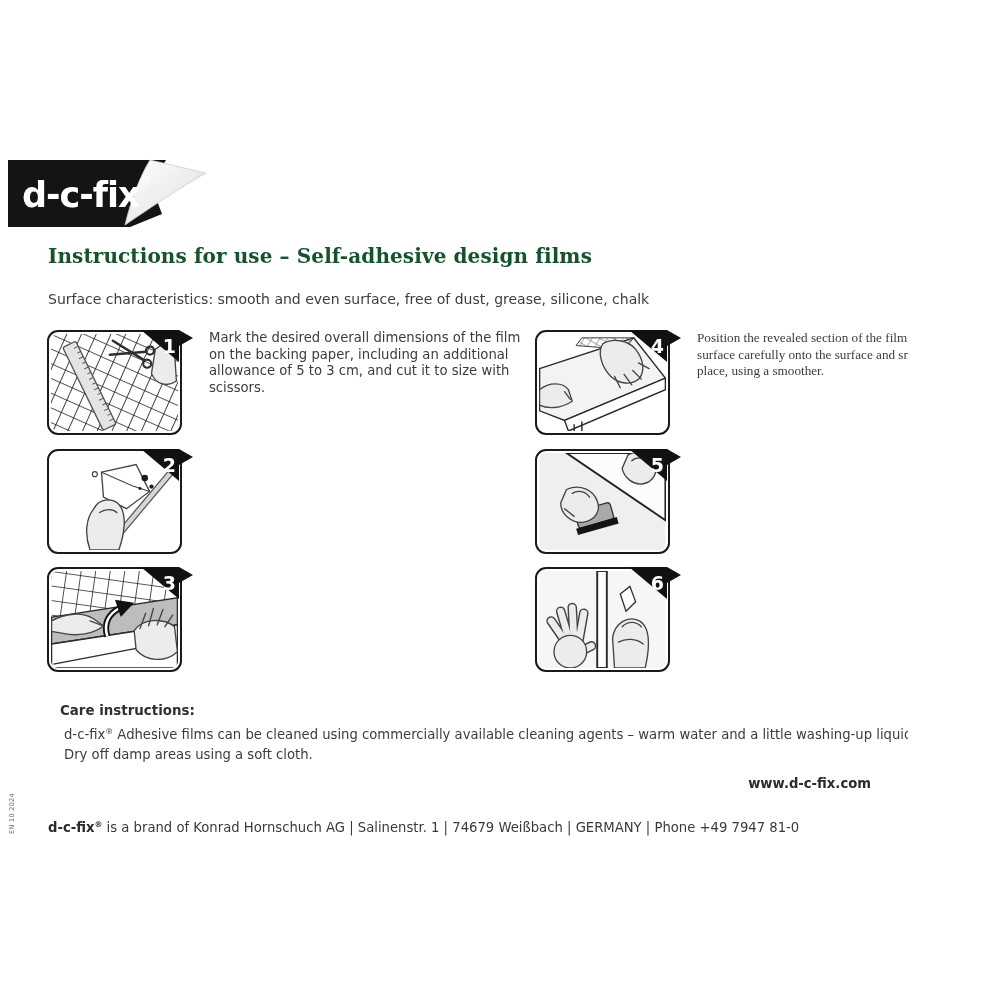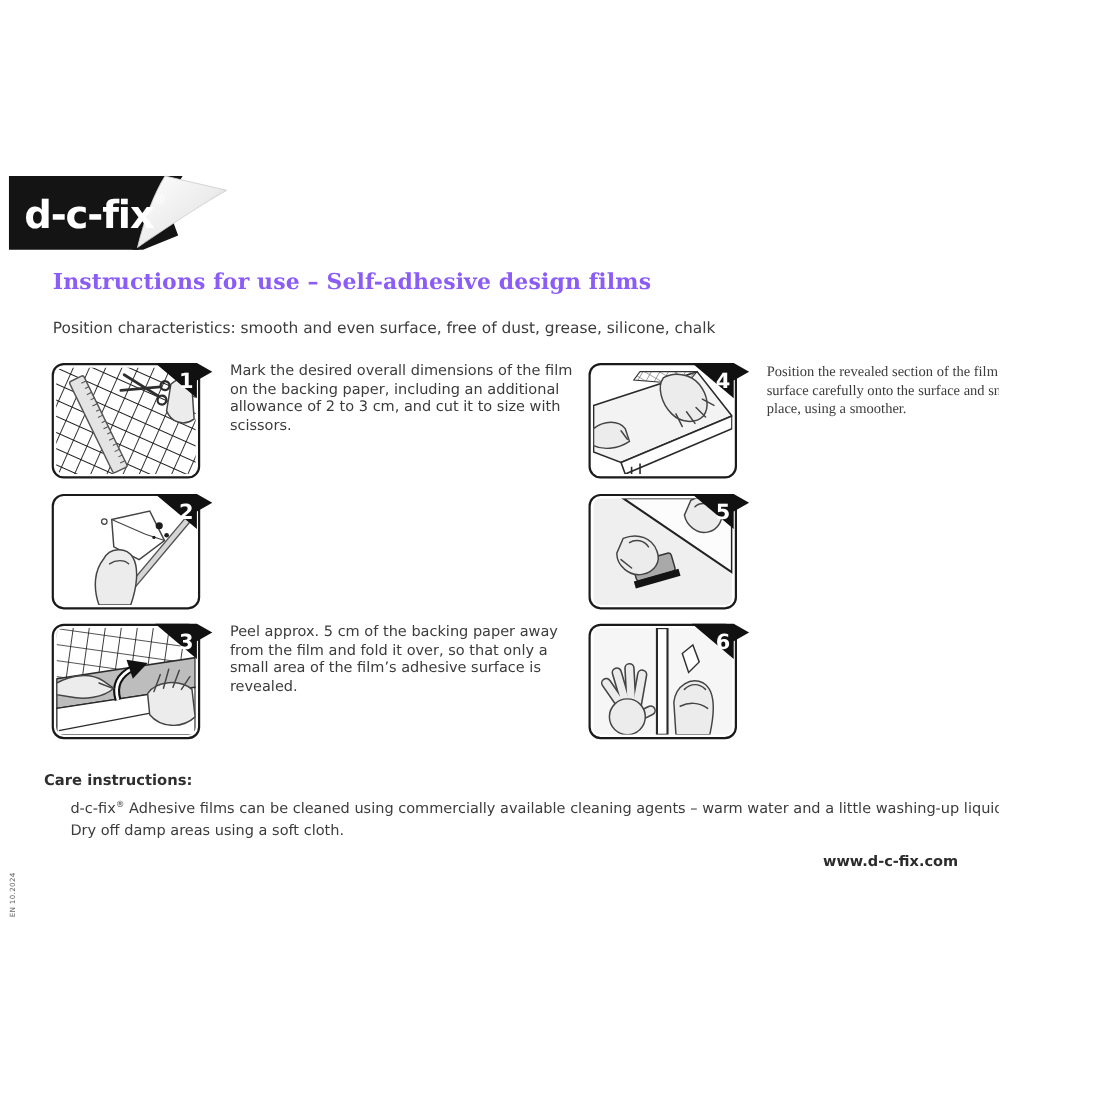--- a/index.html
+++ b/index.html
@@ -2,36 +2,36 @@
 <html><head>
 <meta charset="utf-8">
 <style>
   html,body{margin:0;padding:0;background:#fff;}
   #page{position:relative;width:908px;height:1000px;background:#ffffff;overflow:hidden;
         font-family:"DejaVu Sans","Liberation Sans",sans-serif;color:#3c3c3c;}
   
   .logo{position:absolute;left:8px;top:156px;width:210px;height:75px;}
   
   .title{position:absolute;left:48px;top:244px;margin:0;font-family:"DejaVu Serif","Liberation Serif",serif;
-         font-size:20px;font-weight:bold;color:#8b5cf6;letter-spacing:.1px;}
+         font-size:20px;font-weight:bold;color:#14532d;letter-spacing:.1px;}
   .subtitle{position:absolute;left:48px;top:291px;margin:0;font-size:14px;color:#3d3d3d;}
   
   .step{position:absolute;display:flex;gap:27px;}
   .s1{left:47px;top:330px;} .s2{left:47px;top:449px;} .s3{left:47px;top:567px;}
   .s4{left:535px;top:330px;} .s5{left:535px;top:449px;} .s6{left:535px;top:567px;}
   .thumb{position:relative;width:135px;height:105px;flex:0 0 auto;}
   .frame{position:absolute;inset:0;border:2.5px solid #1a1a1a;border-radius:11px;background:#fff;}
   .art{position:absolute;inset:4px;border-radius:7px;overflow:hidden;}
   .art svg{display:block;width:100%;height:100%;}
   .badge{position:absolute;top:-1px;right:-15px;width:58px;height:34px;overflow:visible;}
   .badge text{font-family:"DejaVu Sans",sans-serif;font-weight:bold;font-size:19px;fill:#ffffff;}
   .steptext{margin:0;width:312px;font-size:13.2px;line-height:16.6px;color:#3c3c3c;}
   .s4 .steptext,.s5 .steptext,.s6 .steptext{width:298px;font-family:Liberation Serif, serif;}
   
-  .care-h{position:absolute;left:40px;top:703px;margin:0;font-size:13.4px;font-weight:bold;color:#2f2f2f;}
+  .care-h{position:absolute;left:60px;top:703px;margin:0;font-size:13.4px;font-weight:bold;color:#2f2f2f;}
   .care-b{position:absolute;left:64px;top:722px;margin:0;width:934px;font-size:13.2px;line-height:19.5px;color:#3c3c3c;}
   sup{font-size:60%;}
   
   .footer-left{position:absolute;left:48px;top:820px;font-size:13.2px;color:#3a3a3a;}
   .footer-left b{color:#2b2b2b;}
   .footer-right{position:absolute;right:37px;top:776px;font-size:13.2px;font-weight:bold;color:#2b2b2b;}
   
   .edition{position:absolute;left:8px;top:793px;font-size:6.5px;color:#666;
            writing-mode:vertical-rl;transform:rotate(180deg);letter-spacing:.3px;}
   
@@ -54,21 +54,21 @@
       </defs>
       <polygon points="0,4 158,4 118,71 0,71" fill="#141414"></polygon>
       <polygon points="112,71 148,42 154,58 122,71" fill="#141414"></polygon>
       <path d="M142,4 L198,17 C170,33 136,56 117,69 C123,44 132,20 142,4 Z" fill="url(#fold)" stroke="#cfcfcf" stroke-width="0.8"></path>
       <text x="14" y="51" font-size="35" font-weight="bold" fill="#ffffff" letter-spacing="-1">d-c-fix</text>
       <text x="131" y="29" font-size="12" fill="#ffffff">®</text>
     </svg>
   </div>
 
   <h1 class="title">Instructions for use – Self-adhesive design films</h1>
-  <p class="subtitle">Position characteristics: smooth and even surface, free of dust, grease, silicone, chalk</p>
+  <p class="subtitle">Surface characteristics: smooth and even surface, free of dust, grease, silicone, chalk</p>
 
   <section class="step s1">
     <div class="thumb">
       <div class="frame"></div>
       <div class="art">
         <svg viewBox="0 0 131 101">
           <defs>
             <pattern id="p1" width="14" height="14" patternUnits="userSpaceOnUse" patternTransform="rotate(24)">
               <path d="M0 0H14M0 0V14" stroke="#1c1c1c" stroke-width="1.7" fill="none"></path>
             </pattern>
@@ -85,21 +85,21 @@
             <circle cx="40" cy="3" r="4.2" fill="none" stroke="#2e2e2e" stroke-width="2.2"></circle>
             <circle cx="40" cy="17" r="4.2" fill="none" stroke="#2e2e2e" stroke-width="2.2"></circle>
           </g>
         </svg>
       </div>
       <svg class="badge" viewBox="0 0 58 34">
         <polygon points="2,1 40,1 54,9 40,17 40,33" fill="#111"></polygon>
         <text x="37" y="24" text-anchor="end">1</text>
       </svg>
     </div>
-    <p class="steptext">Mark the desired overall dimensions of the film on the backing paper, including an additional allowance of 2 to 3 cm, and cut it to size with scissors.</p>
+    <p class="steptext">Mark the desired overall dimensions of the film on the backing paper, including an additional allowance of 5 to 3 cm, and cut it to size with scissors.</p>
   </section>
 
   <section class="step s2">
     <div class="thumb">
       <div class="frame"></div>
       <div class="art">
         <svg viewBox="0 0 131 101">
           <line x1="58" y1="99" x2="126" y2="18" stroke="#555" stroke-width="7" stroke-linecap="round"></line>
           <line x1="58" y1="99" x2="126" y2="18" stroke="#d6d6d6" stroke-width="4.4" stroke-linecap="round"></line>
           <polygon points="52,20 88,12 102,40 78,58 54,46" fill="#fff" stroke="#444" stroke-width="1.4"></polygon>
@@ -140,21 +140,20 @@
           <path class="ln" d="M40 52 L53 57"></path>
           <path class="hand" d="M86 62 C94 50 116 48 128 58 L131 84 C118 96 98 94 88 82 Z"></path>
           <path class="ln" d="M92 60 l6 -16 M101 57 l5 -18 M110 56 l6 -16 M118 58 l8 -12"></path>
         </svg>
       </div>
       <svg class="badge" viewBox="0 0 58 34">
         <polygon points="2,1 40,1 54,9 40,17 40,33" fill="#111"></polygon>
         <text x="37" y="24" text-anchor="end">3</text>
       </svg>
     </div>
-    <p class="steptext">Peel approx. 5 cm of the backing paper away from the film and fold it over, so that only a small area of the film’s adhesive surface is revealed.</p>
   </section>
 
   <section class="step s4">
     <div class="thumb">
       <div class="frame"></div>
       <div class="art">
         <svg viewBox="0 0 131 101">
           <defs>
             <pattern id="p4" width="7" height="7" patternUnits="userSpaceOnUse" patternTransform="rotate(30)">
               <path d="M0 0H7M0 0V7" stroke="#555" stroke-width="1" fill="none"></path>
@@ -237,15 +236,16 @@
         <text x="37" y="24" text-anchor="end">6</text>
       </svg>
     </div>
   </section>
 
   <p class="care-h">Care instructions:</p>
   <p class="care-b"><span>d-c-fix</span><sup>®</sup><span> Adhesive films can be cleaned using commercially available cleaning agents – warm water and a little washing-up liquid works best. Dry off damp areas using a soft cloth.</span></p>
 
   <div class="edition">EN 10.2024</div>
 
+  <div class="footer-left"><b><span>d-c-fix</span><sup>®</sup></b><span> is a brand of Konrad Hornschuch AG | Salinenstr. 1 | 74679 Weißbach | GERMANY | Phone +49 7947 81-0</span></div>
   <div class="footer-right">www.d-c-fix.com</div>
 
 </div>
 
 </body></html>

